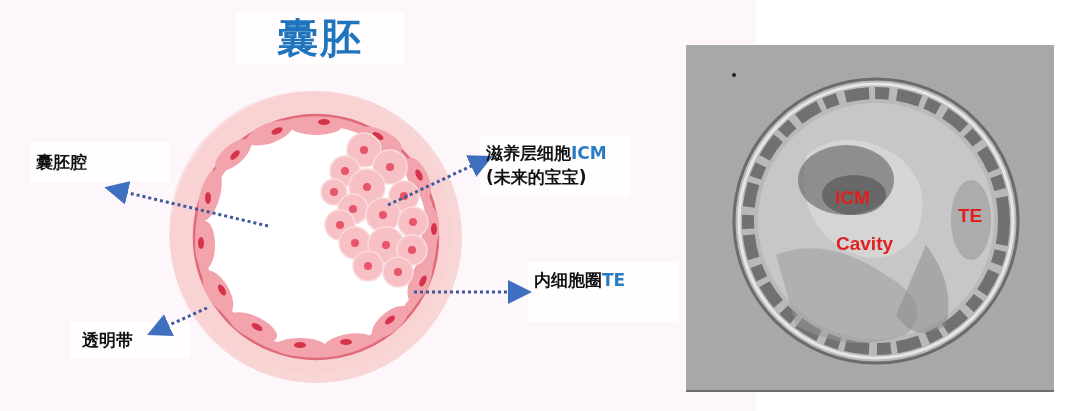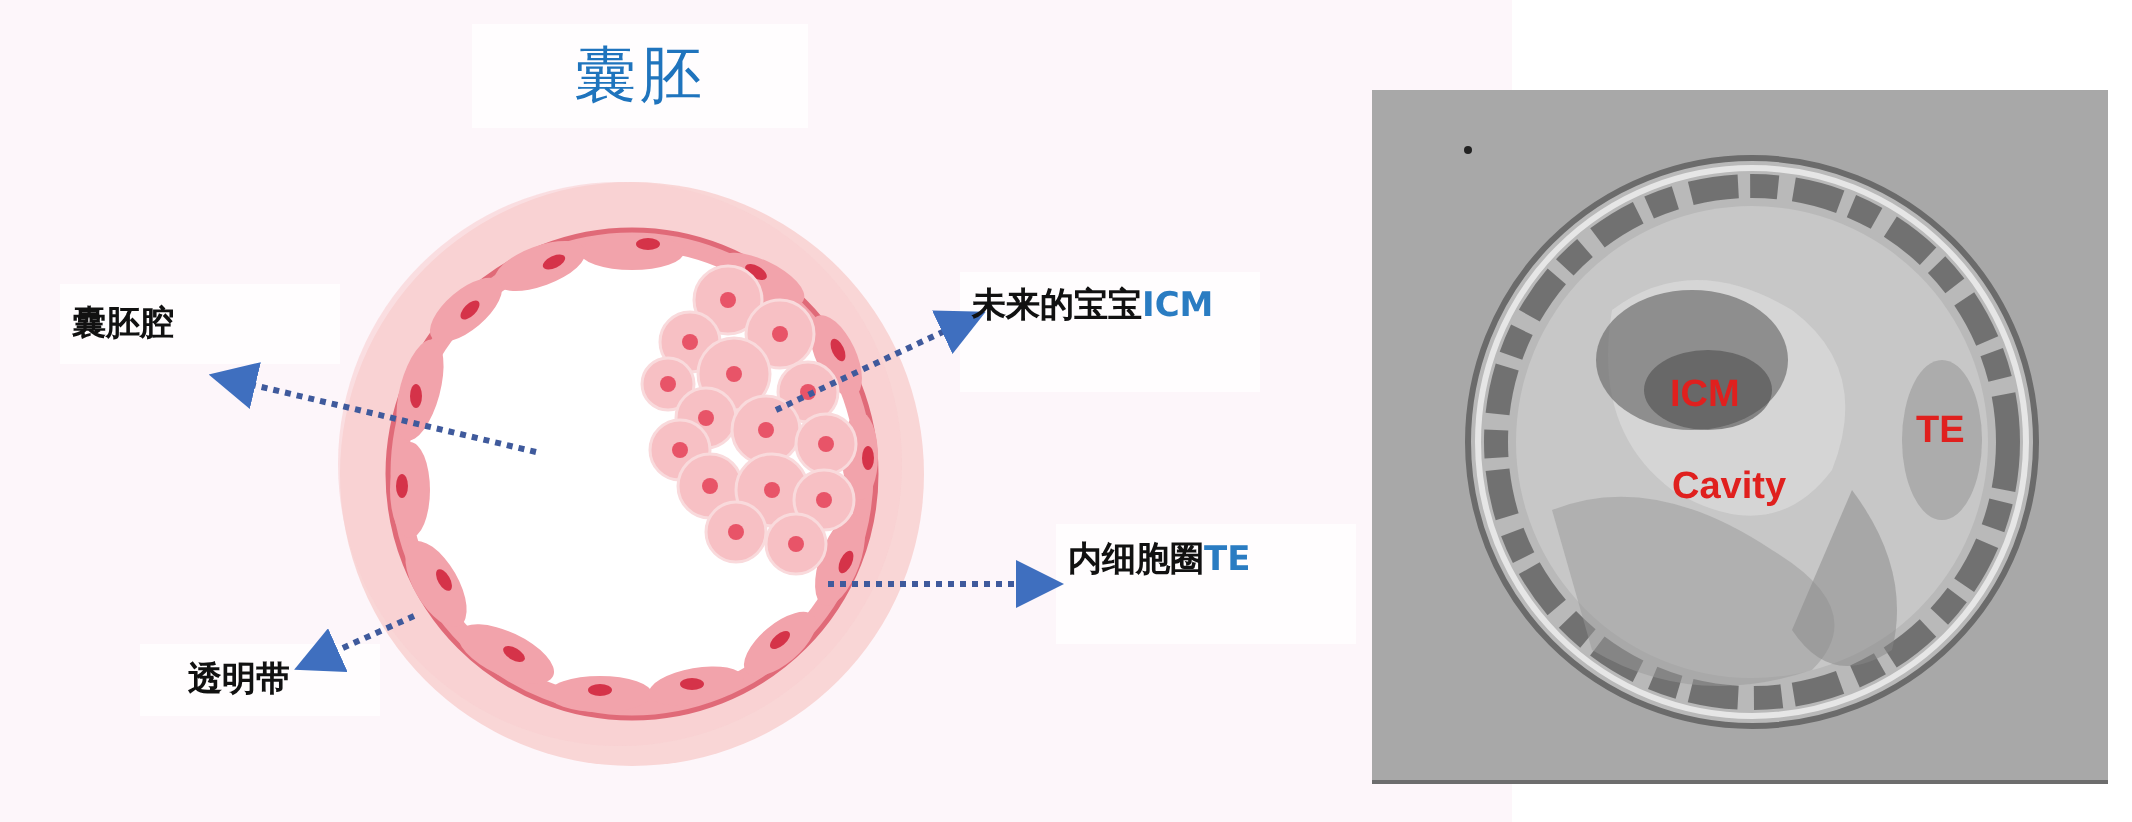--- a/index.html
+++ b/index.html
@@ -1,19 +1,19 @@
 <!DOCTYPE html>
 <html><head>
 <meta charset="utf-8">
 <style>
   html, body { margin:0; padding:0; }
   body { width:1066px; height:411px; position:relative; overflow:hidden; background:#ffffff; font-family:"DejaVu Sans","Liberation Sans",sans-serif; }
   .left-panel { position:absolute; left:0; top:0; width:756px; height:411px; background:#fdf6fa; }
   .title-box { position:absolute; left:236px; top:12px; width:168px; height:52px; background:#fffdfe; display:flex; align-items:center; justify-content:center; }
-  .title { font-size:31px; font-weight:normal; color:#1f74bd; letter-spacing:2px; }
+  .title { font-size:41px; font-weight:bold; color:#1f74bd; letter-spacing:2px; }
   .label-box { position:absolute; background:#fffdfe; }
   .label { position:absolute; font-size:17px; font-weight:bold; color:#111; line-height:24px; white-space:nowrap; }
   .accent { color:#2a7cc2; }
   svg.diagram { position:absolute; left:0; top:0; }
   .photo { position:absolute; left:686px; top:45px; width:368px; height:345px; background:#a9a9a9; border-bottom:2px solid #6d6d6d; overflow:hidden; }
   .photo-label { position:absolute; color:#e0201e; font-weight:bold; font-family:"Liberation Sans",sans-serif; font-size:19px; }
 </style>
 </head>
 <body>
 
@@ -119,24 +119,25 @@
 
   <g stroke="#3f5a9c" stroke-width="3" stroke-dasharray="3 3" fill="none">
     <line x1="268" y1="226" x2="116" y2="190" marker-end="url(#arrowhead)"></line>
     <line x1="207" y1="308" x2="158" y2="330" marker-end="url(#arrowhead)"></line>
     <line x1="388" y1="205" x2="482" y2="161" marker-end="url(#arrowhead)"></line>
     <line x1="414" y1="292" x2="520" y2="292" marker-end="url(#arrowhead)"></line>
   </g>
 </svg>
 
 <div class="label" style="left:36px;top:150px;">囊胚腔</div>
-<div class="label" style="left:82px;top:328px;margin-left:12px;">透明带</div>
+<div class="label" style="left:82px;top:328px;">透明带</div>
 
 <div class="label" style="left:486px;top:141px;">
-  <span>未来的宝宝</span><span class="accent">ICM</span><br>
+  <span>滋养层细胞</span><span class="accent">ICM</span><br>
+  <span>(未来的宝宝)</span>
 </div>
 
 <div class="label" style="left:534px;top:268px;">
   <span>内细胞圈</span><span class="accent">TE</span><br>
 </div>
 
 <div class="photo">
   <svg width="368" height="345" viewBox="0 0 368 345">
     <rect width="368" height="345" fill="#a8a8a8"></rect>
     <circle cx="48" cy="30" r="2" fill="#222"></circle>

